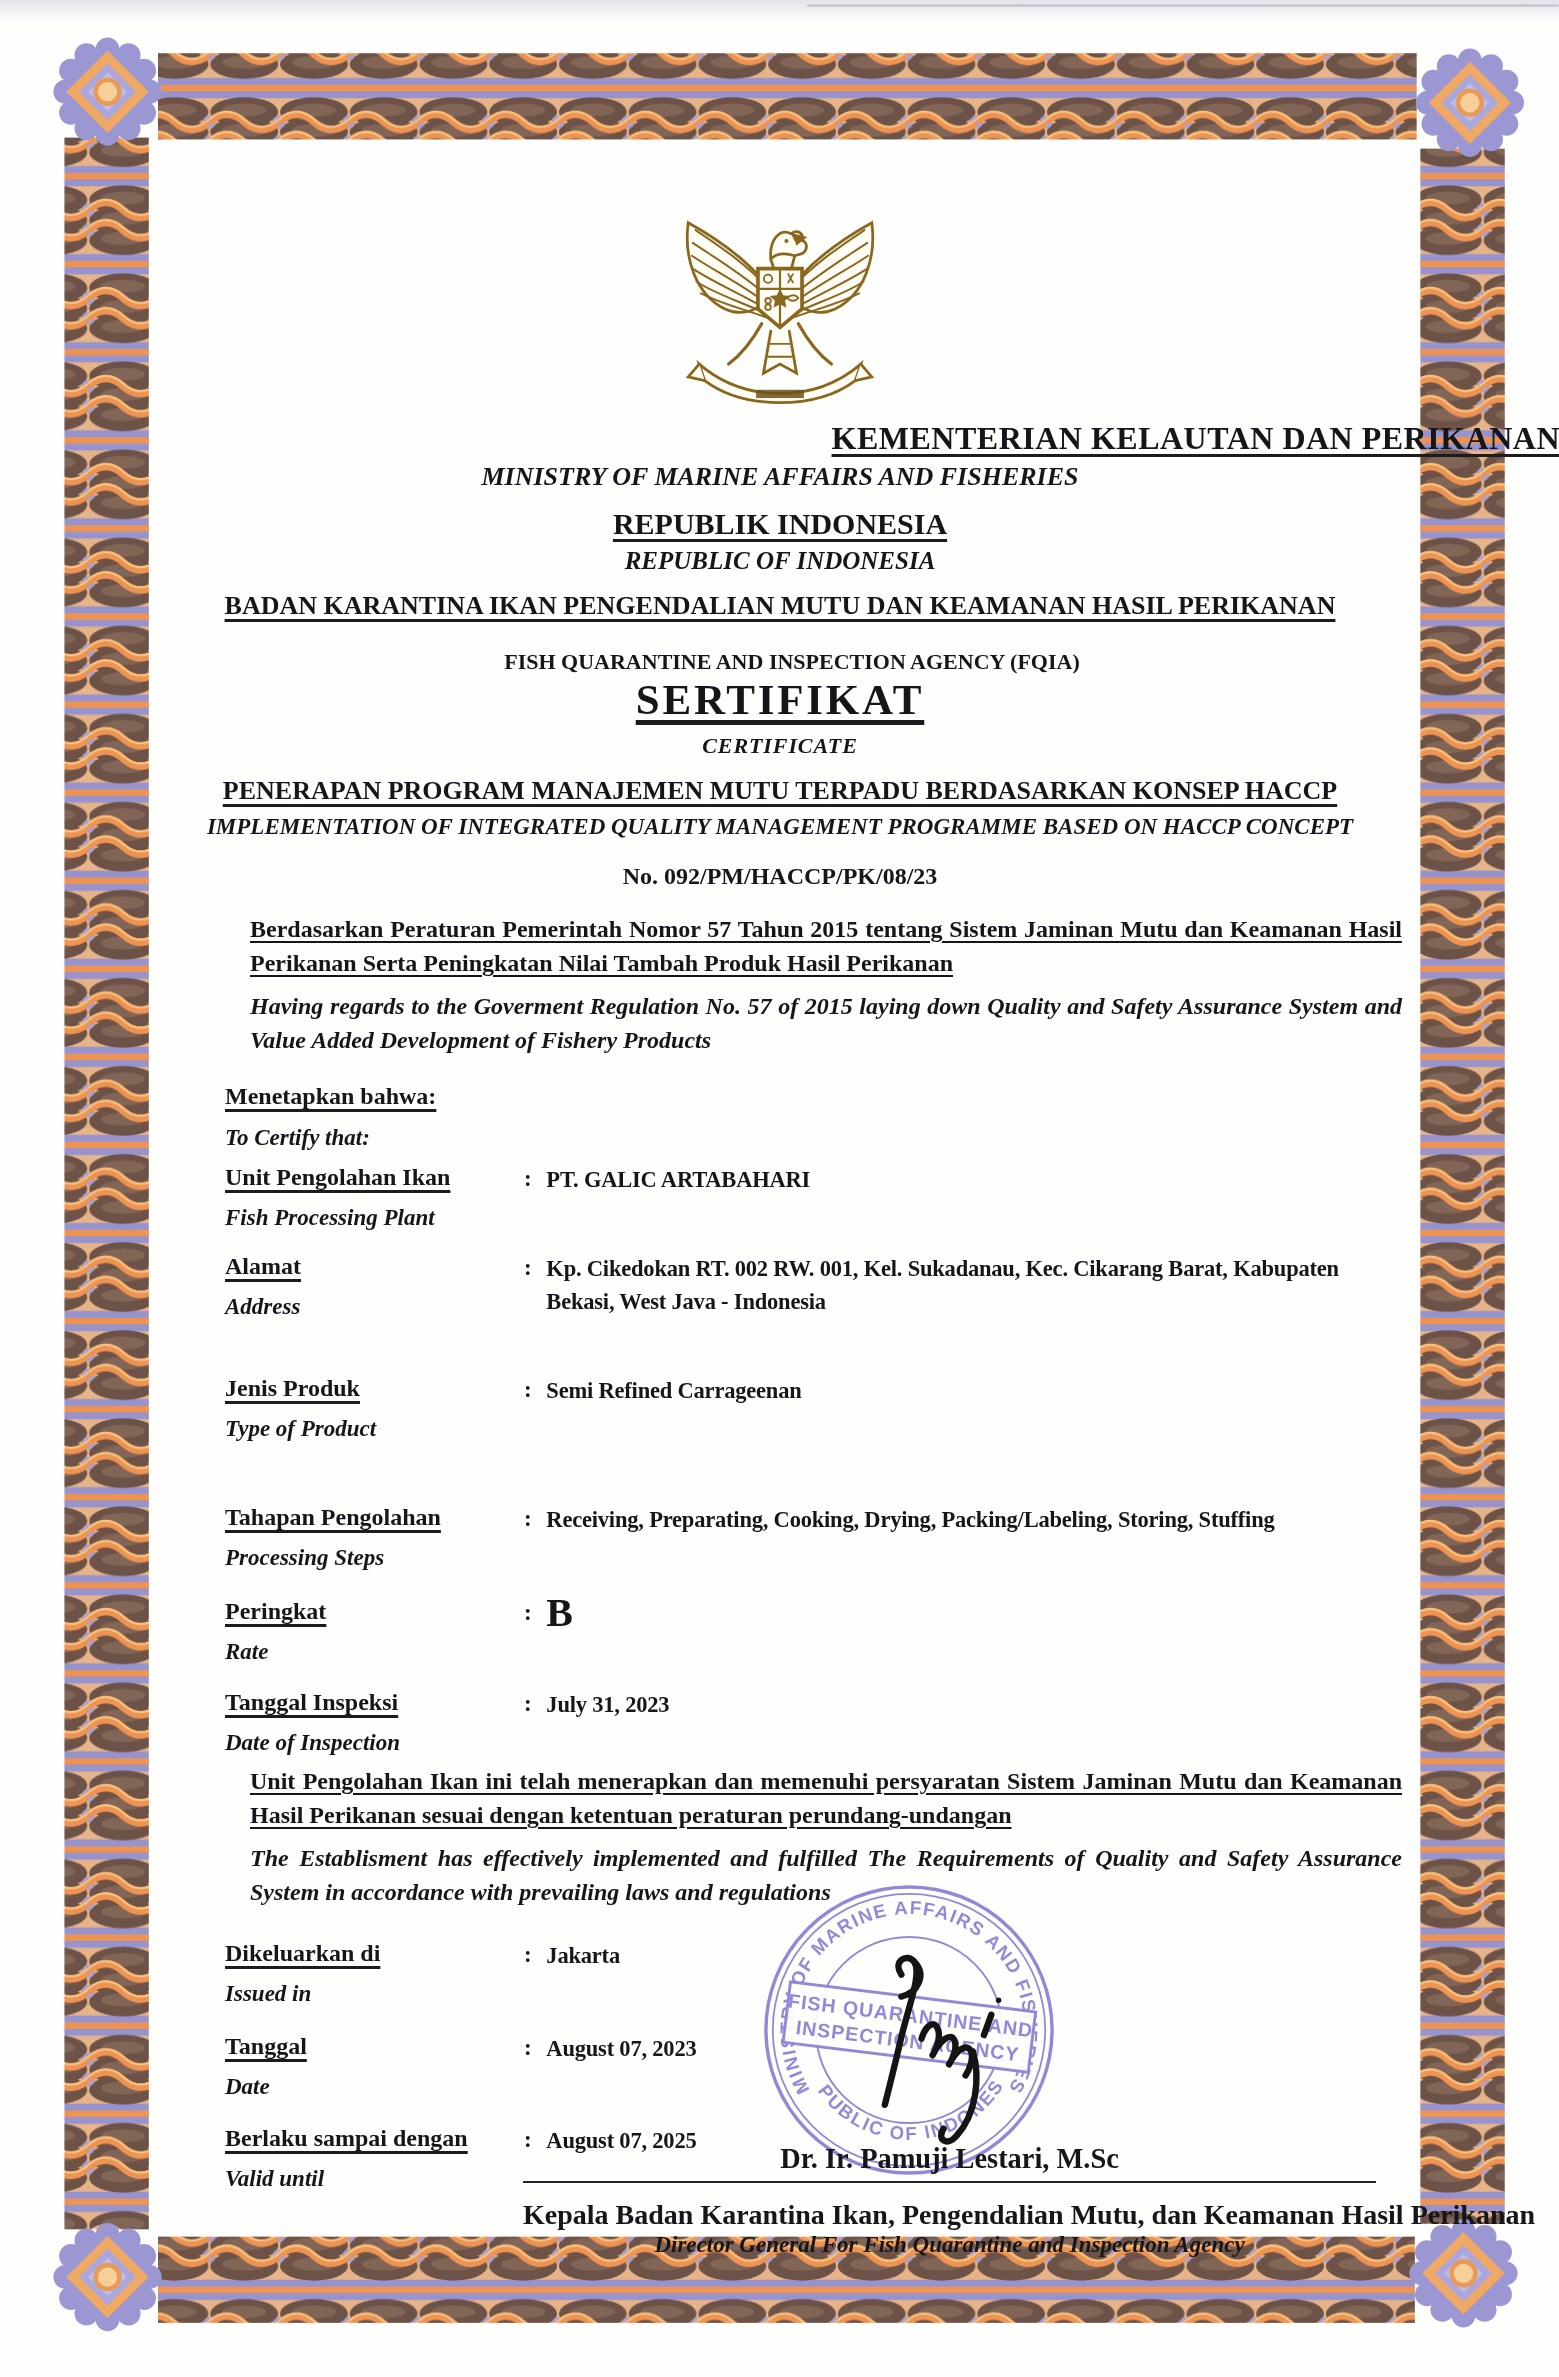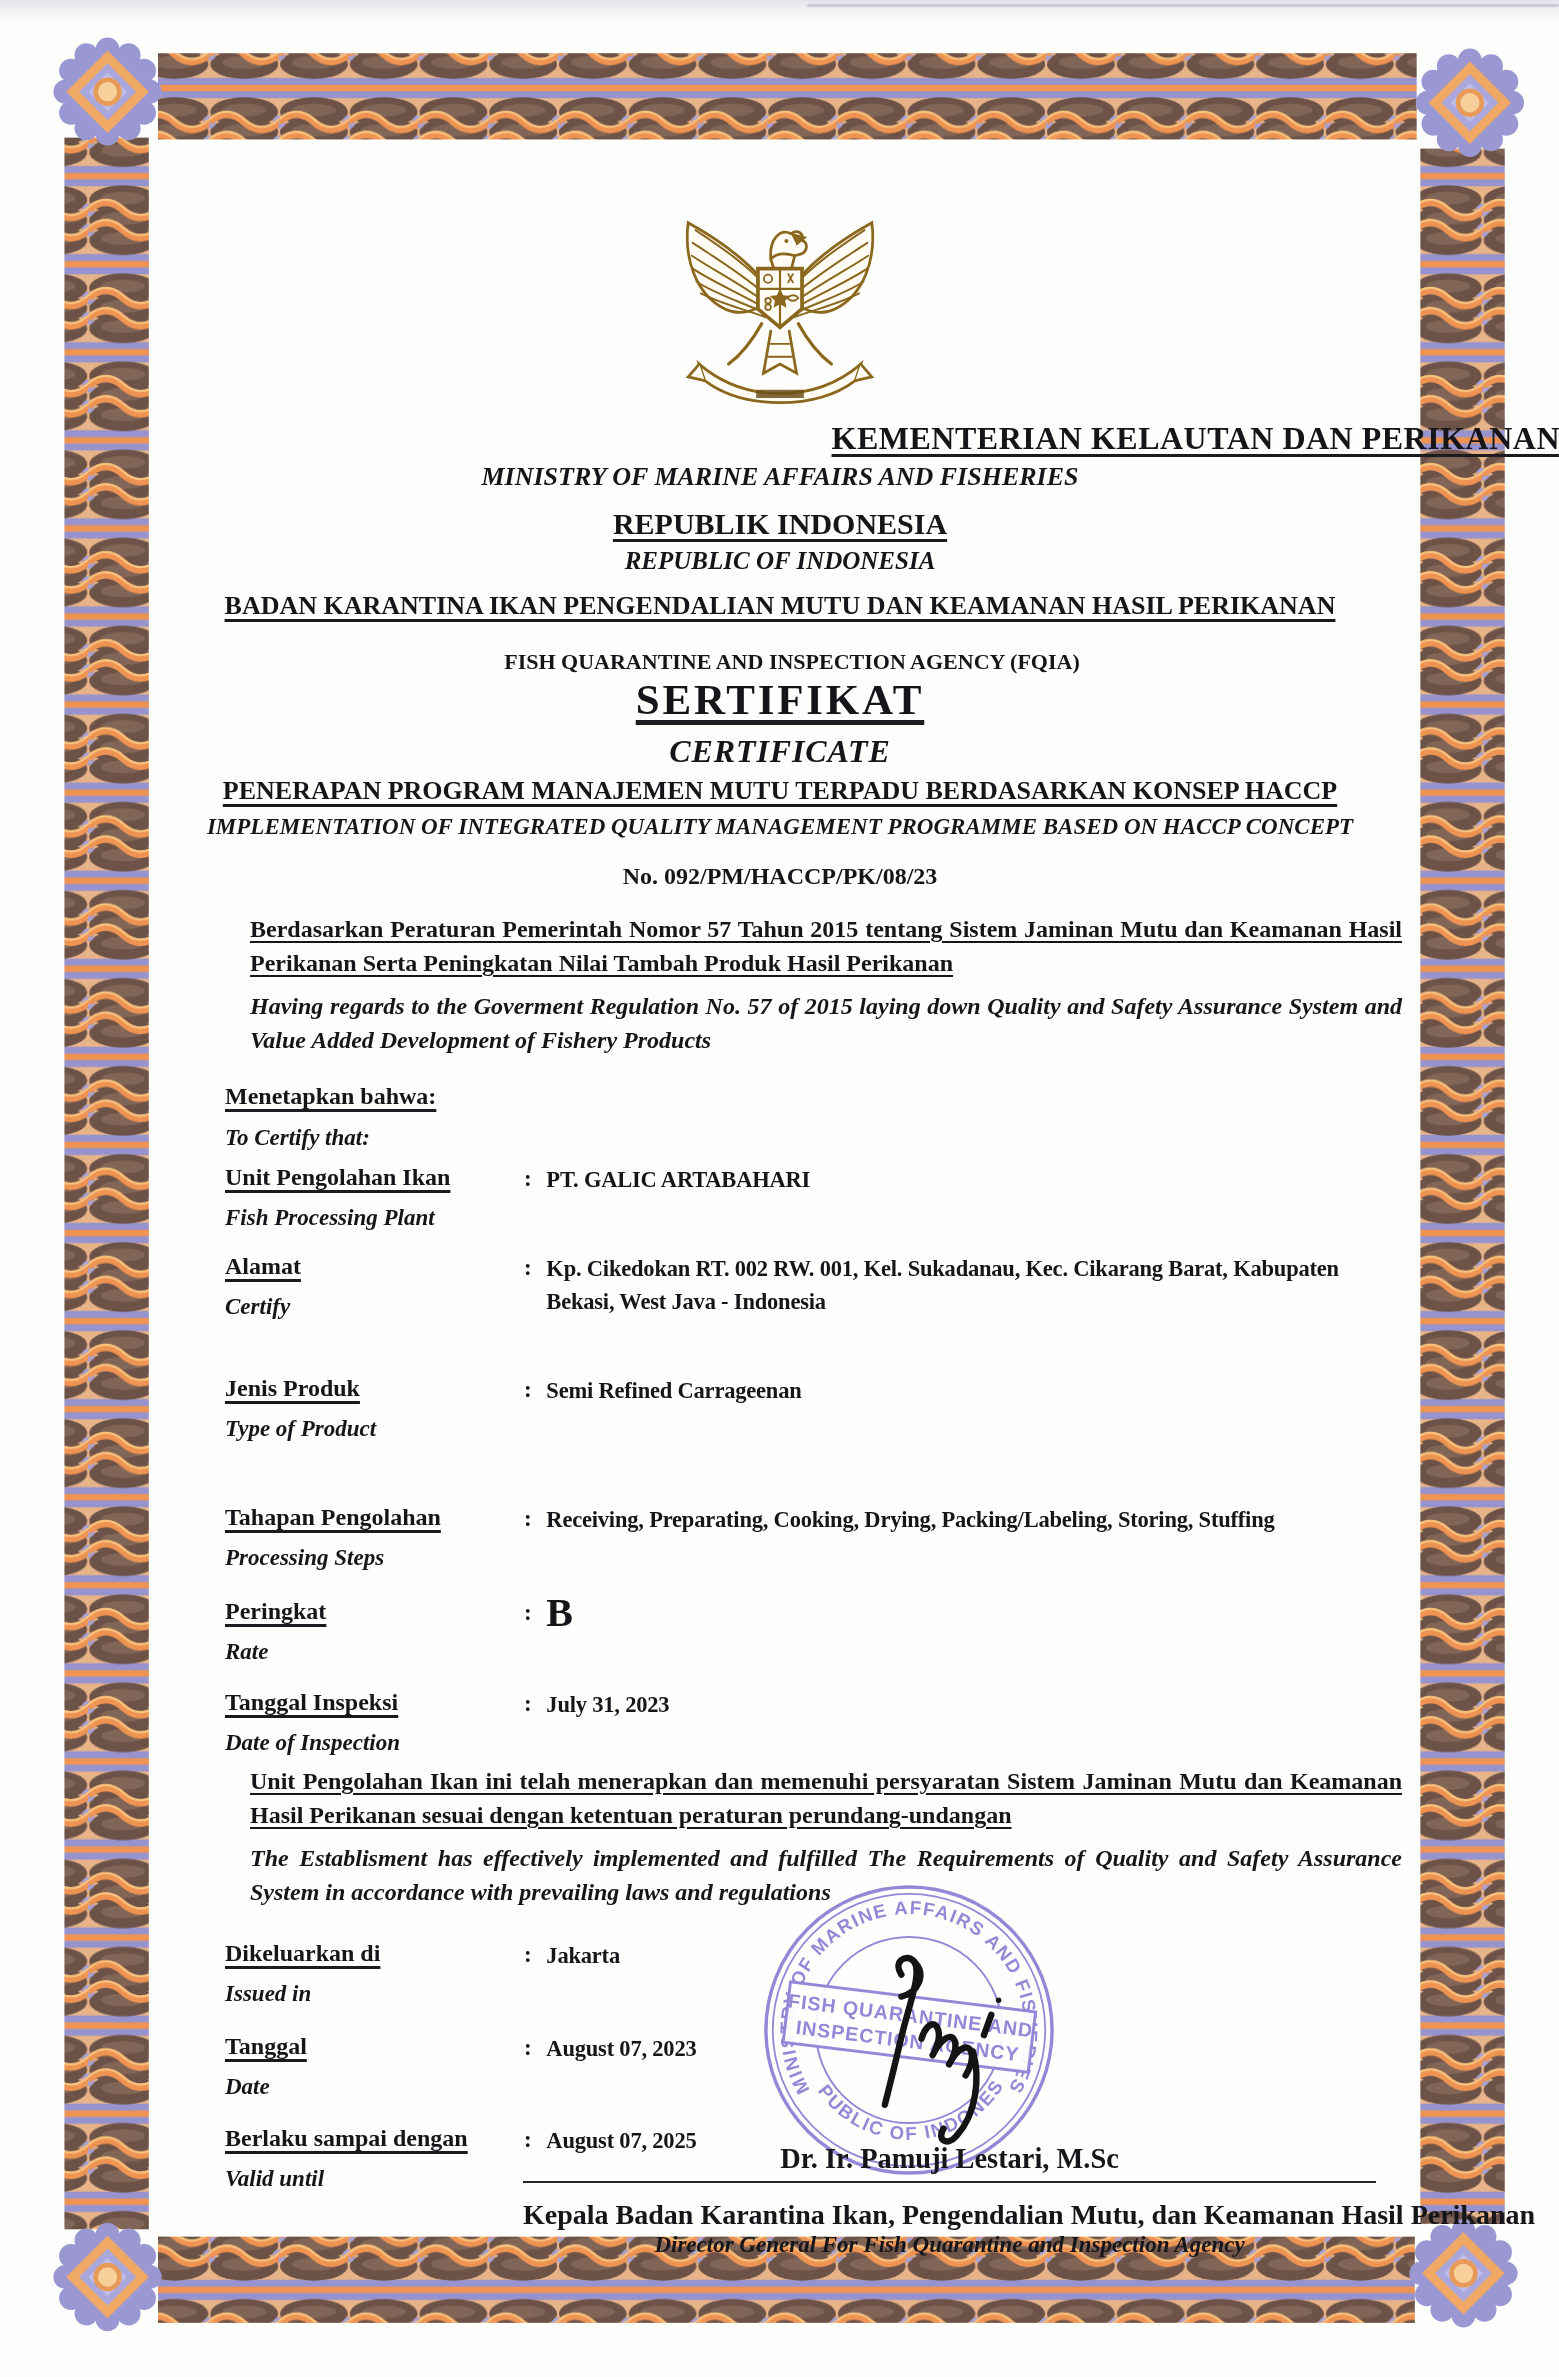--- a/index.html
+++ b/index.html
@@ -17,21 +17,21 @@
 
   .h-ministry-id{top:420px;font-size:32px;font-weight:bold;letter-spacing:0.5px;text-align:right;}
   .h-ministry-en{top:462px;font-size:26px;font-weight:bold;font-style:italic;}
   .h-republic-id{top:507px;font-size:30px;font-weight:bold;}
   .h-republic-en{top:547px;font-size:25px;font-weight:bold;font-style:italic;}
   .h-agency-id{top:591px;font-size:26px;font-weight:bold;}
   .h-agency-en{top:649px;font-size:22px;font-weight:bold;padding-left:12px;}
 
   .t-title{top:675px;font-size:43px;font-weight:bold;letter-spacing:2.8px;}
   .t-title .u{text-decoration-thickness:4.6px;text-underline-offset:6.4px;}
-  .t-cert{top:733px;font-size:32px;font-weight:bold;font-style:italic;letter-spacing:0.9px;}
+  .t-cert{top:733px;font-size:22px;font-weight:bold;font-style:italic;letter-spacing:0.9px;}
   .t-program-id{top:776px;font-size:26px;font-weight:bold;}
   .t-program-en{top:814px;font-size:23px;font-weight:bold;font-style:italic;}
   .t-number{top:863px;font-size:24px;font-weight:bold;}
 
   .para{position:absolute;left:225px;width:1152px;line-height:1.42;text-align:justify;margin-left:25px;}
   .para-basis-id{top:912px;font-size:24px;font-weight:bold;}
   .para-basis-id span, .para-stmt-id span{text-decoration:underline;text-decoration-thickness:2.3px;text-underline-offset:3.7px;}
   .para-basis-en{top:989px;font-size:24px;font-weight:bold;font-style:italic;}
   .para-stmt-id{top:1764px;font-size:24px;font-weight:bold;}
   .para-stmt-en{top:1841px;font-size:24px;font-weight:bold;font-style:italic;}
@@ -221,21 +221,21 @@
   <div class="row" style="top:1164px">
     <div class="lab-id"><span class="u">Unit Pengolahan Ikan</span></div>
     <div class="lab-en">Fish Processing Plant</div>
     <div class="val">
         <span class="colon">:</span>
       <span class="vtext">PT. GALIC ARTABAHARI</span>
       </div>
   </div>
   <div class="row" style="top:1253px">
     <div class="lab-id"><span class="u">Alamat</span></div>
-    <div class="lab-en">Certify</div>
+    <div class="lab-en">Address</div>
     <div class="val">
         <span class="colon">:</span>
       <span class="vtext">Kp. Cikedokan RT. 002 RW. 001, Kel. Sukadanau, Kec. Cikarang Barat, Kabupaten Bekasi, West Java - Indonesia</span>
       </div>
   </div>
   <div class="row" style="top:1375px">
     <div class="lab-id"><span class="u">Jenis Produk</span></div>
     <div class="lab-en">Type of Product</div>
     <div class="val">
         <span class="colon">:</span>

